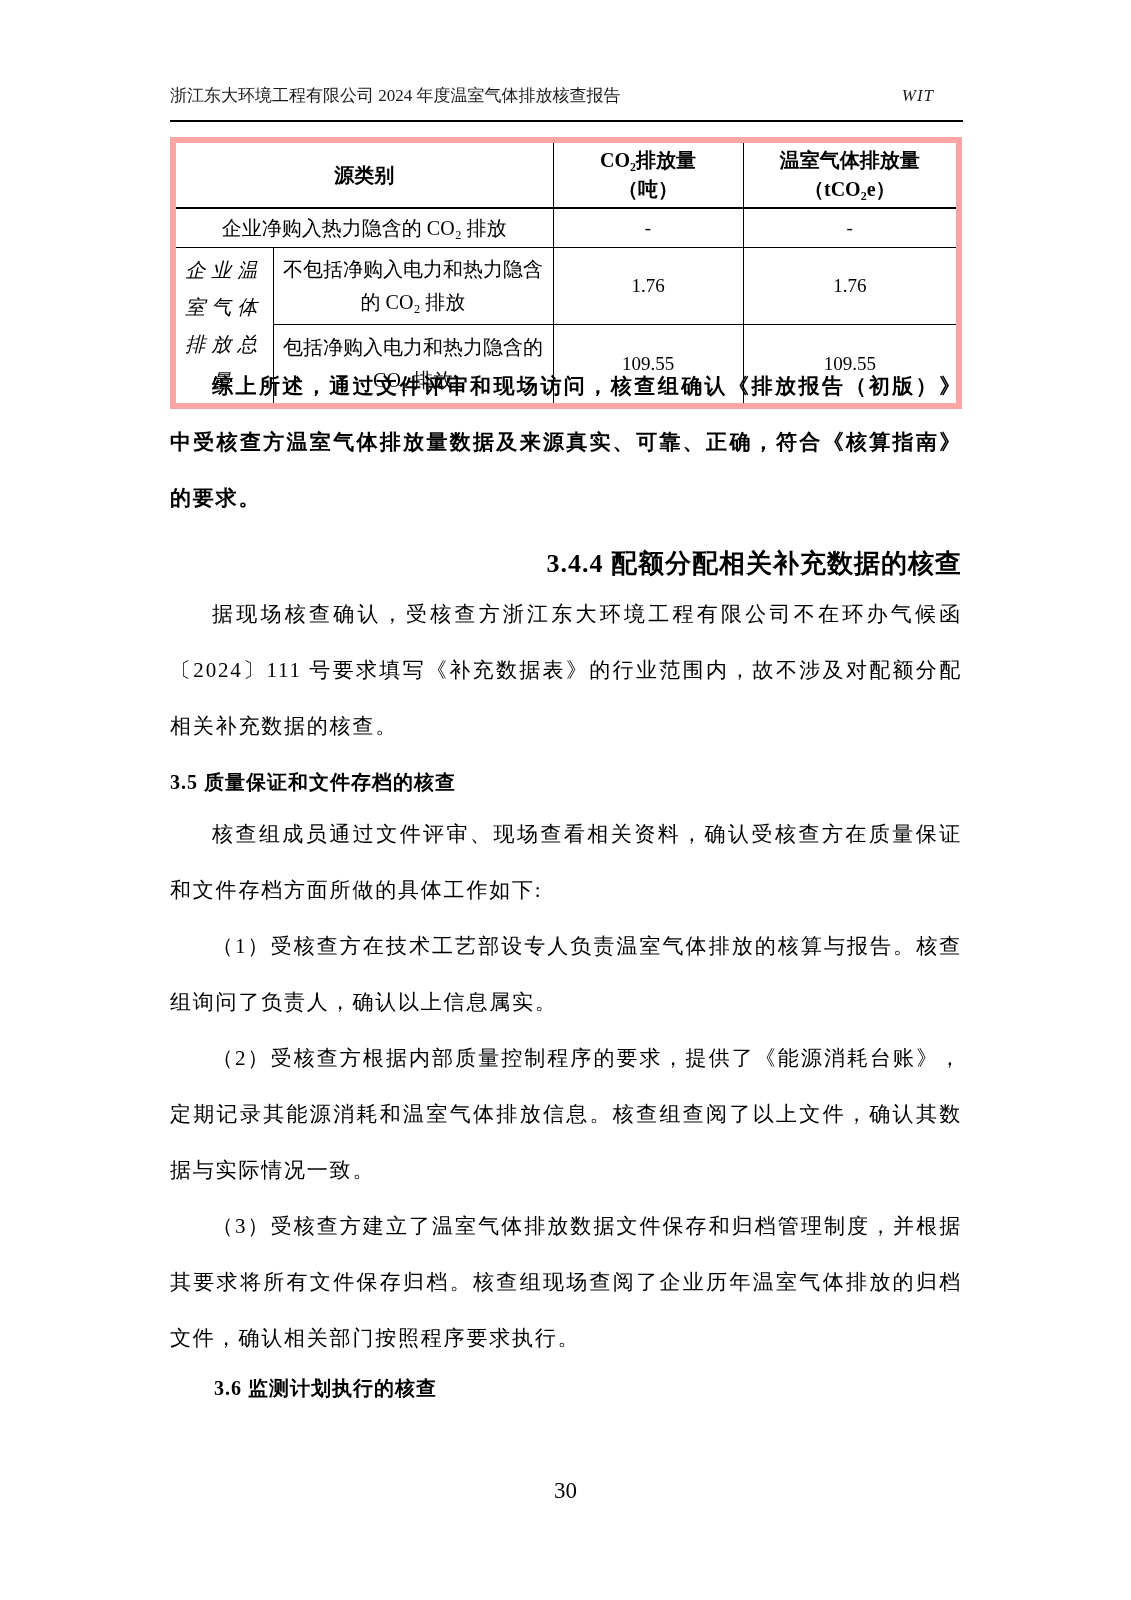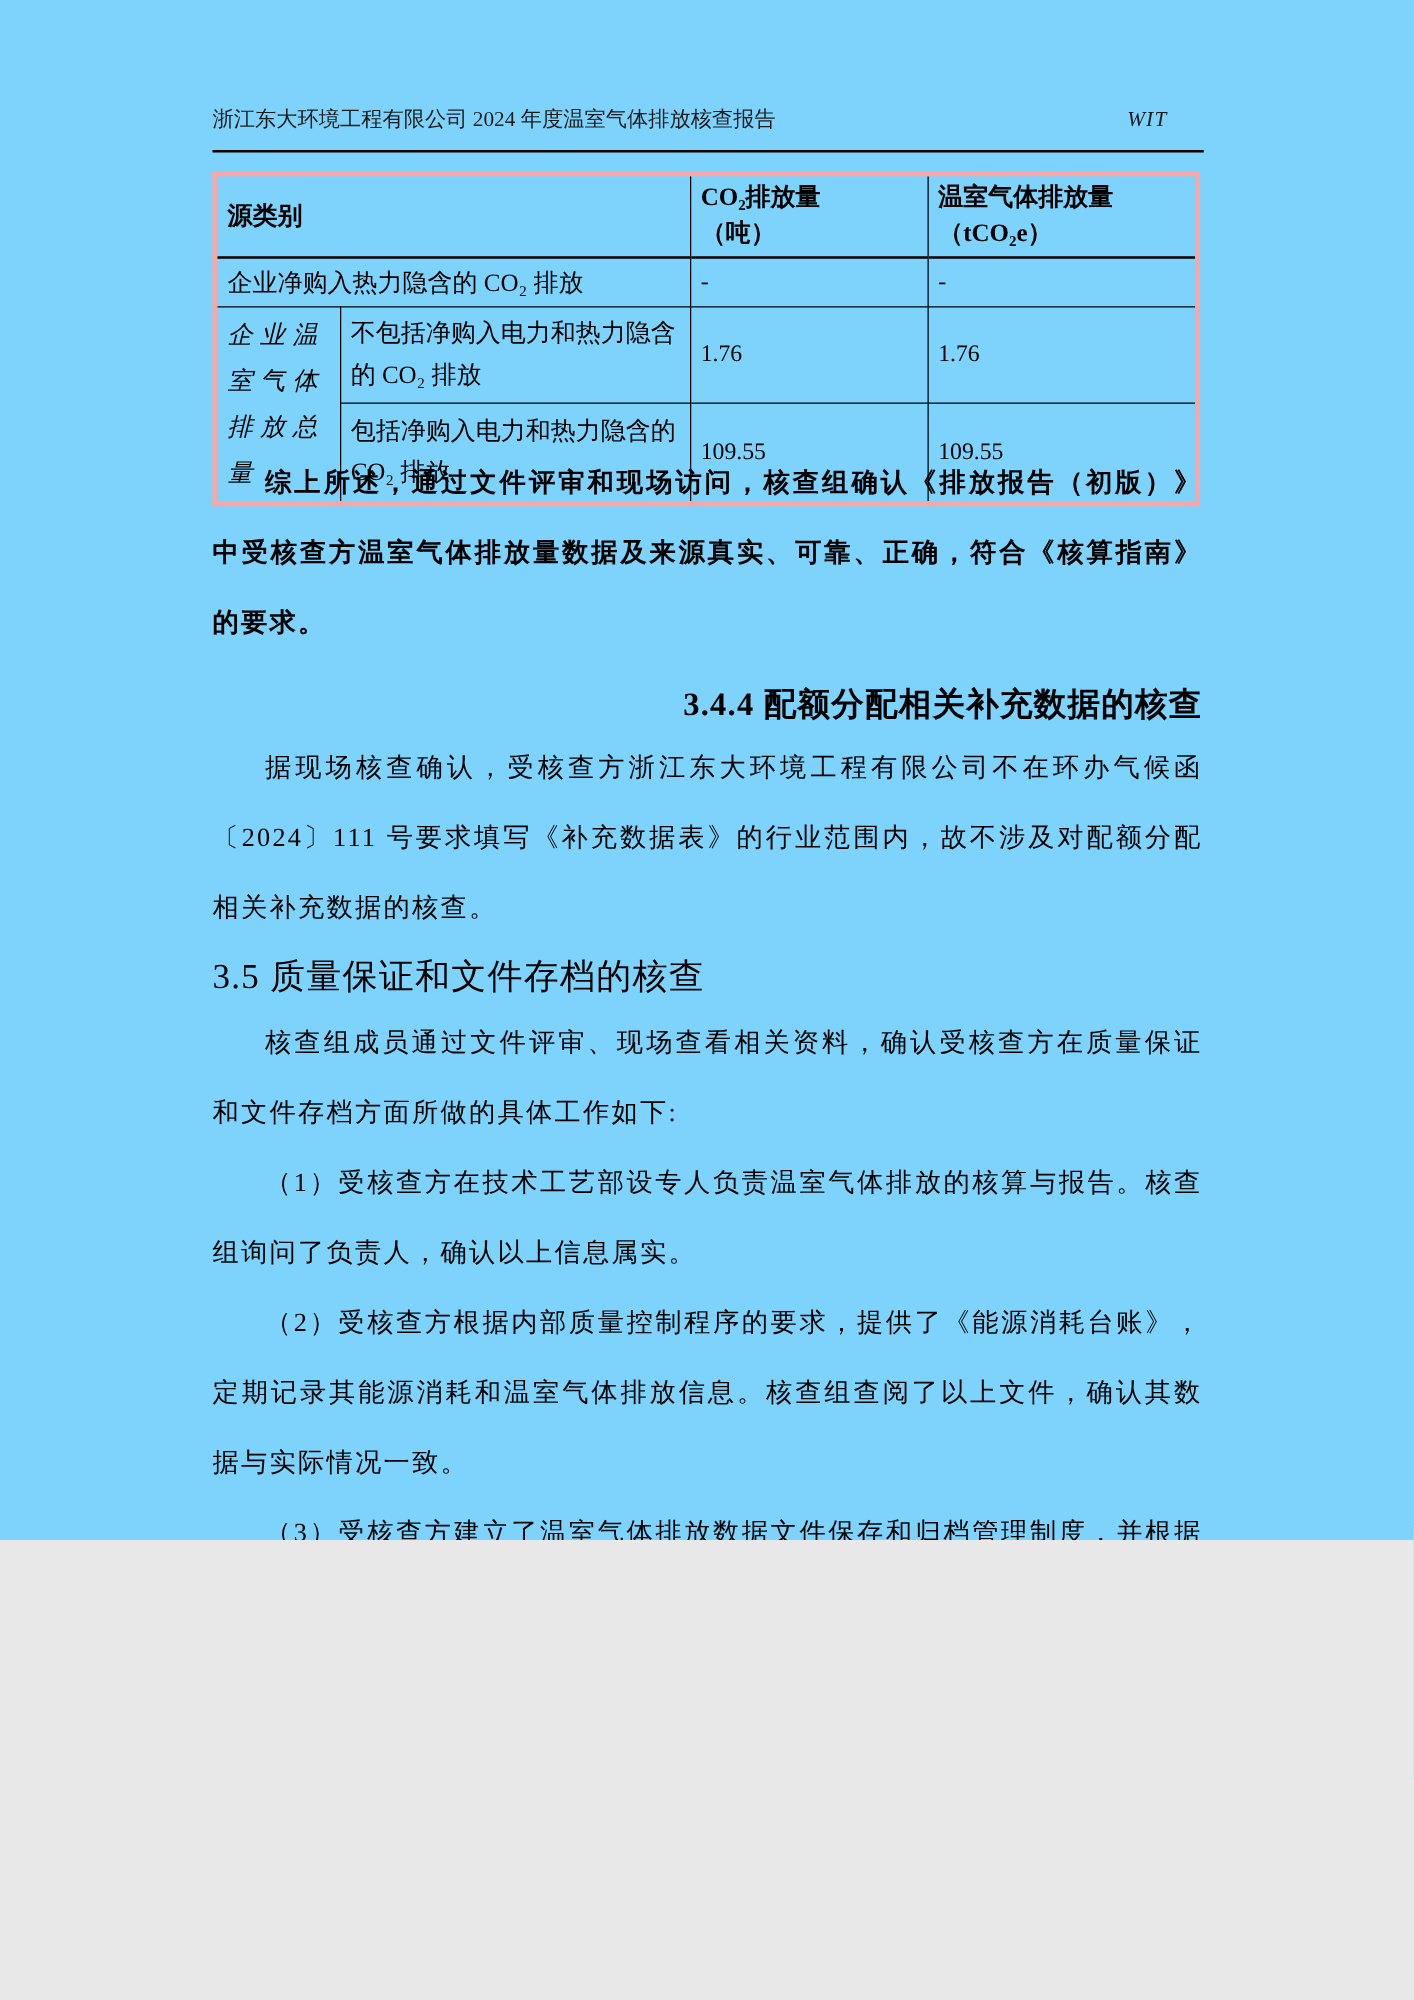--- a/index.html
+++ b/index.html
@@ -3,22 +3,22 @@
 <meta charset="utf-8">
 <style>
   html, body { margin: 0; padding: 0; }
   body {
     width: 1131px; height: 1600px;
     background: #e8e8e8;
     font-family: "Liberation Serif", "DejaVu Serif", serif;
   }
   .page {
     position: relative;
-    width: 1131px; height: 1232px;
-    background: #7dd3fc;
+    width: 1131px; height: 1600px;
+    background: #ffffff;
     color: #000;
     overflow: hidden;
   }
 
   
   .doc-header {
     position: absolute;
     top: 84px; left: 170px; width: 792px;
     display: flex; justify-content: space-between; align-items: baseline;
     font-size: 17px; color: #1a1a1a;
@@ -29,22 +29,23 @@
     top: 120px; left: 170px; width: 793px; height: 2px;
     background: #000;
   }
 
   
   table.emissions {
     position: absolute;
     top: 137px; left: 170px;
     border-collapse: collapse;
     table-layout: fixed;
-    border: 4px solid #fca5a5;
+    border: 6px solid #fca5a5;
     font-size: 20px;
+    text-align: center;
   }
   table.emissions td {
     border: 1px solid #000;
     padding: 2px 8px;
     vertical-align: middle;
   }
   table.emissions tr.head td {
     font-weight: bold;
     height: 60px;
     border-bottom: 2px solid #000;
@@ -81,22 +82,22 @@
   h3.sub-heading {
     margin: 24px 0 0 0;
     font-size: 26px; line-height: 28px;
     font-weight: bold;
     text-indent: 42px;
     letter-spacing: 1px;
     text-align: right;
   }
   h2.section-heading {
     margin: 12px 0 0 0;
-    font-size: 28px; line-height: 32px;
-    font-weight: normal;
+    font-size: 20px; line-height: 32px;
+    font-weight: bold;
     letter-spacing: 1px;
   }
   h2.indented {
     margin-top: 6px;
     text-indent: 44px;
   }
 
   
   .page-number {
     position: absolute;

